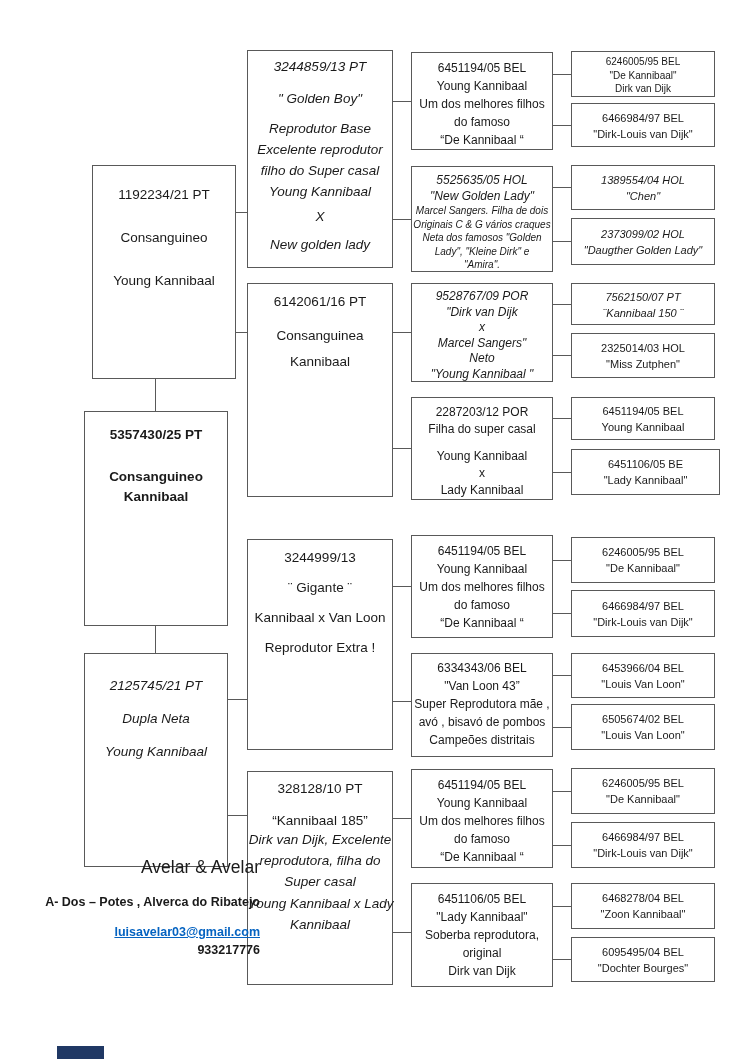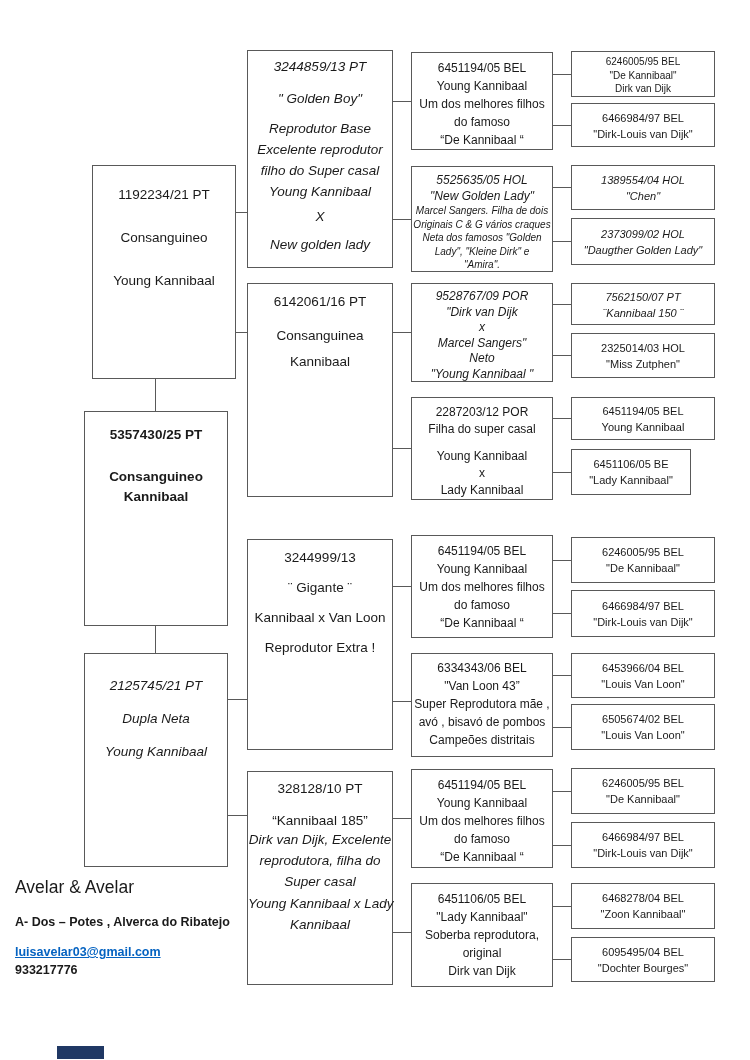--- a/index.html
+++ b/index.html
@@ -12,21 +12,21 @@
   .ln{line-height:inherit;white-space:nowrap;}
   .f1{font-size:13.5px;line-height:17px;}
   .f2{font-size:12px;line-height:18px;}
   .f3{font-size:11px;line-height:16px;}
   .f4{font-size:10px;line-height:13.5px;}
   .it{font-style:italic;}
   .bd{font-weight:bold;}
   .lh20{line-height:20px;}
   .lh21{line-height:21px;}
   .lh155{line-height:15.5px;}
-  .contact{position:absolute;left:15px;top:876px;width:245px;text-align:left;}
+  .contact{position:absolute;left:15px;top:856px;width:245px;text-align:right;}
   .contact-name{font-size:17.5px;line-height:22px;}
   .contact-line{font-size:12.5px;line-height:16px;font-weight:bold;}
   .email a{color:#0563c1;text-decoration:underline;font-weight:bold;}
   .footer-bar{position:absolute;left:57px;top:1046px;width:47px;height:13px;background:#203864;}
 </style>
 </head>
 <body>
 
 <div class="canvas">
 
@@ -205,21 +205,21 @@
     <div class="ln">¨Kannibaal 150 ¨</div>
   </div>
   <div class="box f3" style="left:571px;top:333px;width:144px;height:45px;padding-top:6px">
     <div class="ln">2325014/03 HOL</div>
     <div class="ln">"Miss Zutphen"</div>
   </div>
   <div class="box f3" style="left:571px;top:397px;width:144px;height:43px;padding-top:5px">
     <div class="ln">6451194/05 BEL</div>
     <div class="ln">Young Kannibaal</div>
   </div>
-  <div class="box f3" style="left:571px;top:449px;width:120px;height:46px;padding-top:6px">
+  <div class="box f3" style="left:571px;top:449px;width:149px;height:46px;padding-top:6px">
     <div class="ln">6451106/05 BE</div>
     <div class="ln">"Lady Kannibaal"</div>
   </div>
   <div class="box f3" style="left:571px;top:537px;width:144px;height:46px;padding-top:6px">
     <div class="ln">6246005/95 BEL</div>
     <div class="ln">"De Kannibaal"</div>
   </div>
   <div class="box f3" style="left:571px;top:590px;width:144px;height:47px;padding-top:7px">
     <div class="ln">6466984/97 BEL</div>
     <div class="ln">"Dirk-Louis van Dijk"</div>

